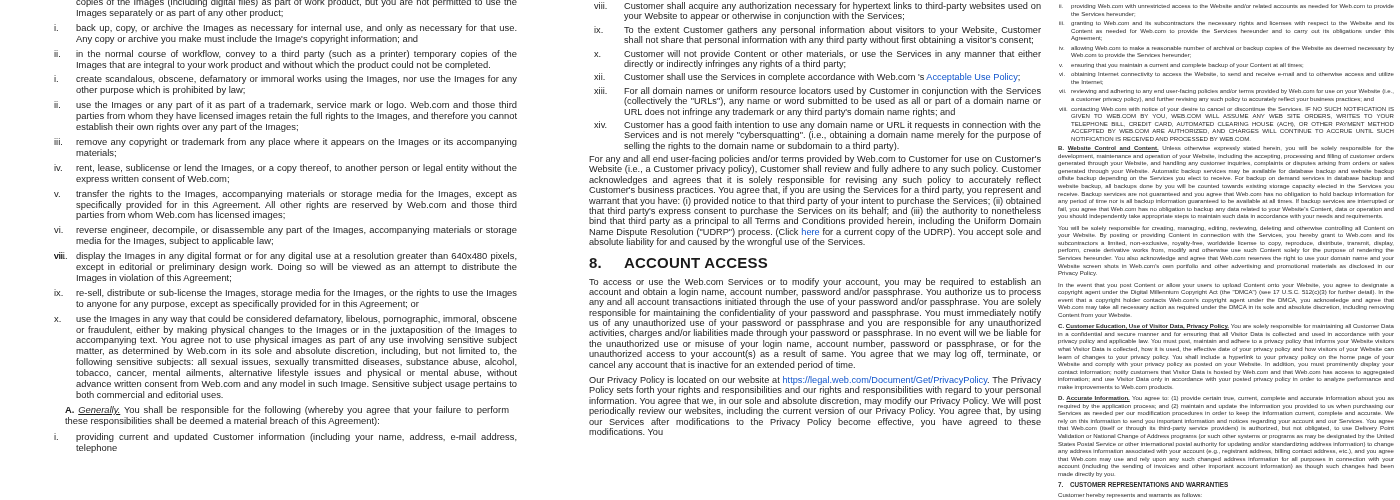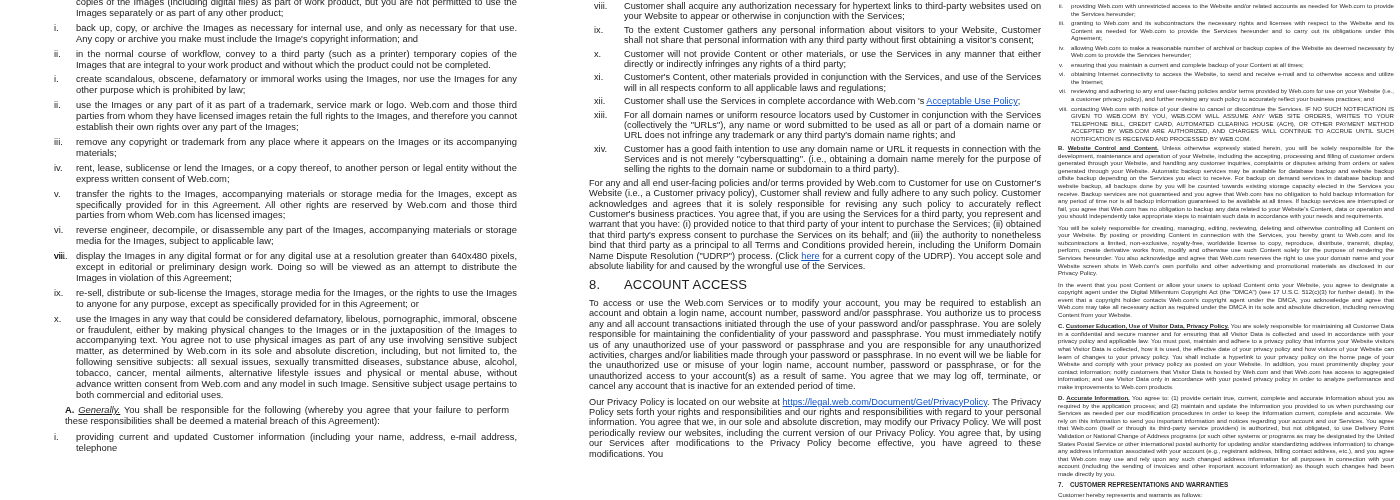--- a/index.html
+++ b/index.html
@@ -13,28 +13,28 @@
   .col3{left:1058px;top:2px;width:336px;font-size:6.1px;line-height:1.24;color:#2b2b2b;}
   .jt{text-align:justify;}
   p{margin:0;}
   .li{position:relative;padding-left:32px;margin:0 0 4px;}
   .li>.num{position:absolute;left:10px;top:0;}
   .col2 .li{padding-left:35px;margin:0 0 3px;}
   .col2 .li>.num{left:5px;}
   .frag{padding-left:32px;margin:0 0 4px;}
   .lead{margin:3px 0 6px;}
   .emph{font-weight:bold;text-decoration:underline;}
-  .h-main{font-weight:normal;font-size:13px;margin:9px 0 6px;letter-spacing:.2px;}
+  .h-main{font-weight:bold;font-size:15px;margin:9px 0 6px;letter-spacing:.2px;}
   .h-main .sn{display:inline-block;width:31px;}
   .col2 .h-main{margin:7px 0 5px;}
   .col2 .h-main .sn{width:35px;}
   .gen{padding-left:13px;margin:0 8px 5px;}
   .gt{font-style:italic;text-decoration:underline;}
   .para{margin:0 0 5px;}
-  .lnk{color:#1155cc;text-decoration:underline;cursor:pointer;margin-top:12px;}
+  .lnk{color:#1155cc;cursor:pointer;margin-top:12px;}
   .li3{position:relative;padding-left:13px;margin:0 0 2px;}
   .li3>.num{position:absolute;left:1px;top:0;}
   .p3{margin:0 0 4px;}
   .rl{font-weight:bold;}
   .rt{font-weight:bold;text-decoration:underline;}
   .h7{font-weight:bold;font-size:6.3px;margin:4px 0 2px;}
   .h7 .sn{display:inline-block;width:12px;}
 </style>
 </head>
 <body>
@@ -110,24 +110,20 @@
     </div>
     <div class="li jt">
       <span class="num">ix.</span>
       <span>To the extent Customer gathers any personal information about visitors to your Website, Customer shall not share that personal information with any third party without first obtaining a visitor's consent;</span>
     </div>
     <div class="li jt">
       <span class="num">x.</span>
       <span>Customer will not provide Content or other materials, or use the Services in any manner that either directly or indirectly infringes any rights of a third party;</span>
     </div>
     <div class="li jt">
-      <span class="num">xi.</span>
-      <span>Customer's Content, other materials provided in conjunction with the Services, and use of the Services will in all respects conform to all applicable laws and regulations;</span>
-    </div>
-    <div class="li jt">
       <span class="num">xii.</span>
       <span>Customer shall use the Services in complete accordance with Web.com 's </span><a class="lnk">Acceptable Use Policy</a><span>;</span>
     </div>
     <div class="li jt">
       <span class="num">xiii.</span>
       <span>For all domain names or uniform resource locators used by Customer in conjunction with the Services (collectively the "URLs"), any name or word submitted to be used as all or part of a domain name or URL does not infringe any trademark or any third party's domain name rights; and</span>
     </div>
     <div class="li jt">
       <span class="num">xiv.</span>
       <span>Customer has a good faith intention to use any domain name or URL it requests in connection with the Services and is not merely "cybersquatting". (i.e., obtaining a domain name merely for the purpose of selling the rights to the domain name or subdomain to a third party).</span>

